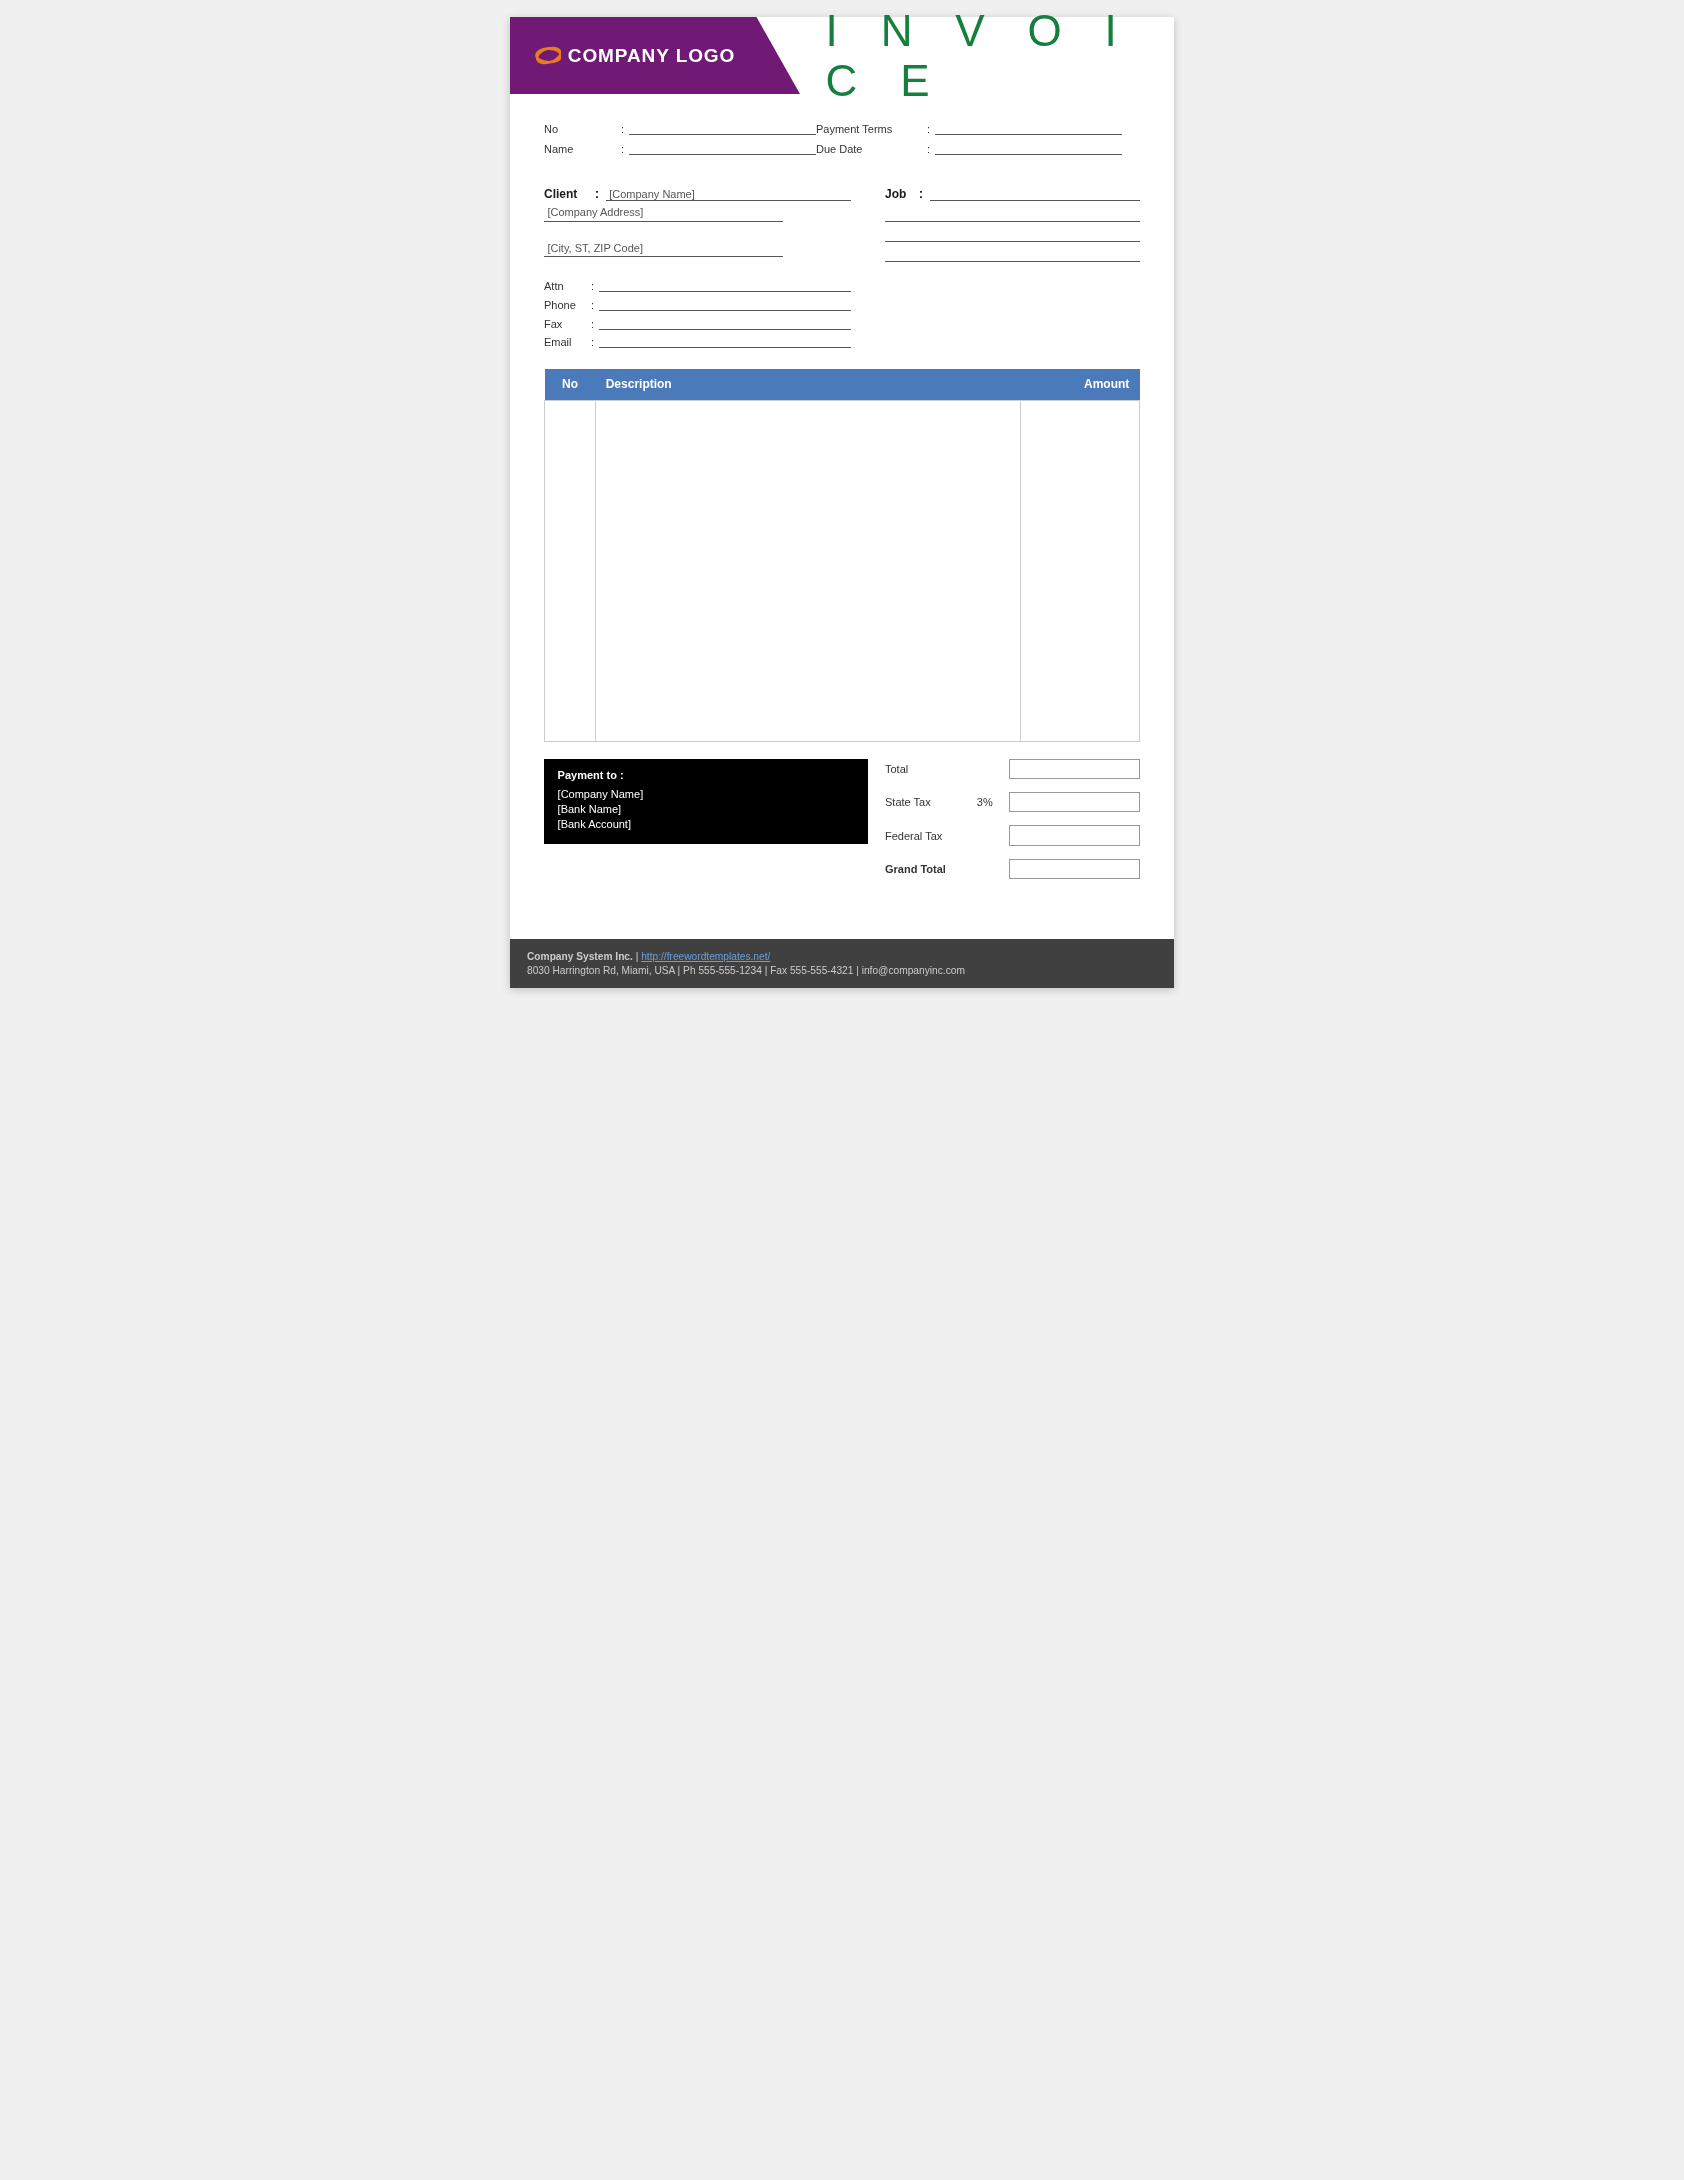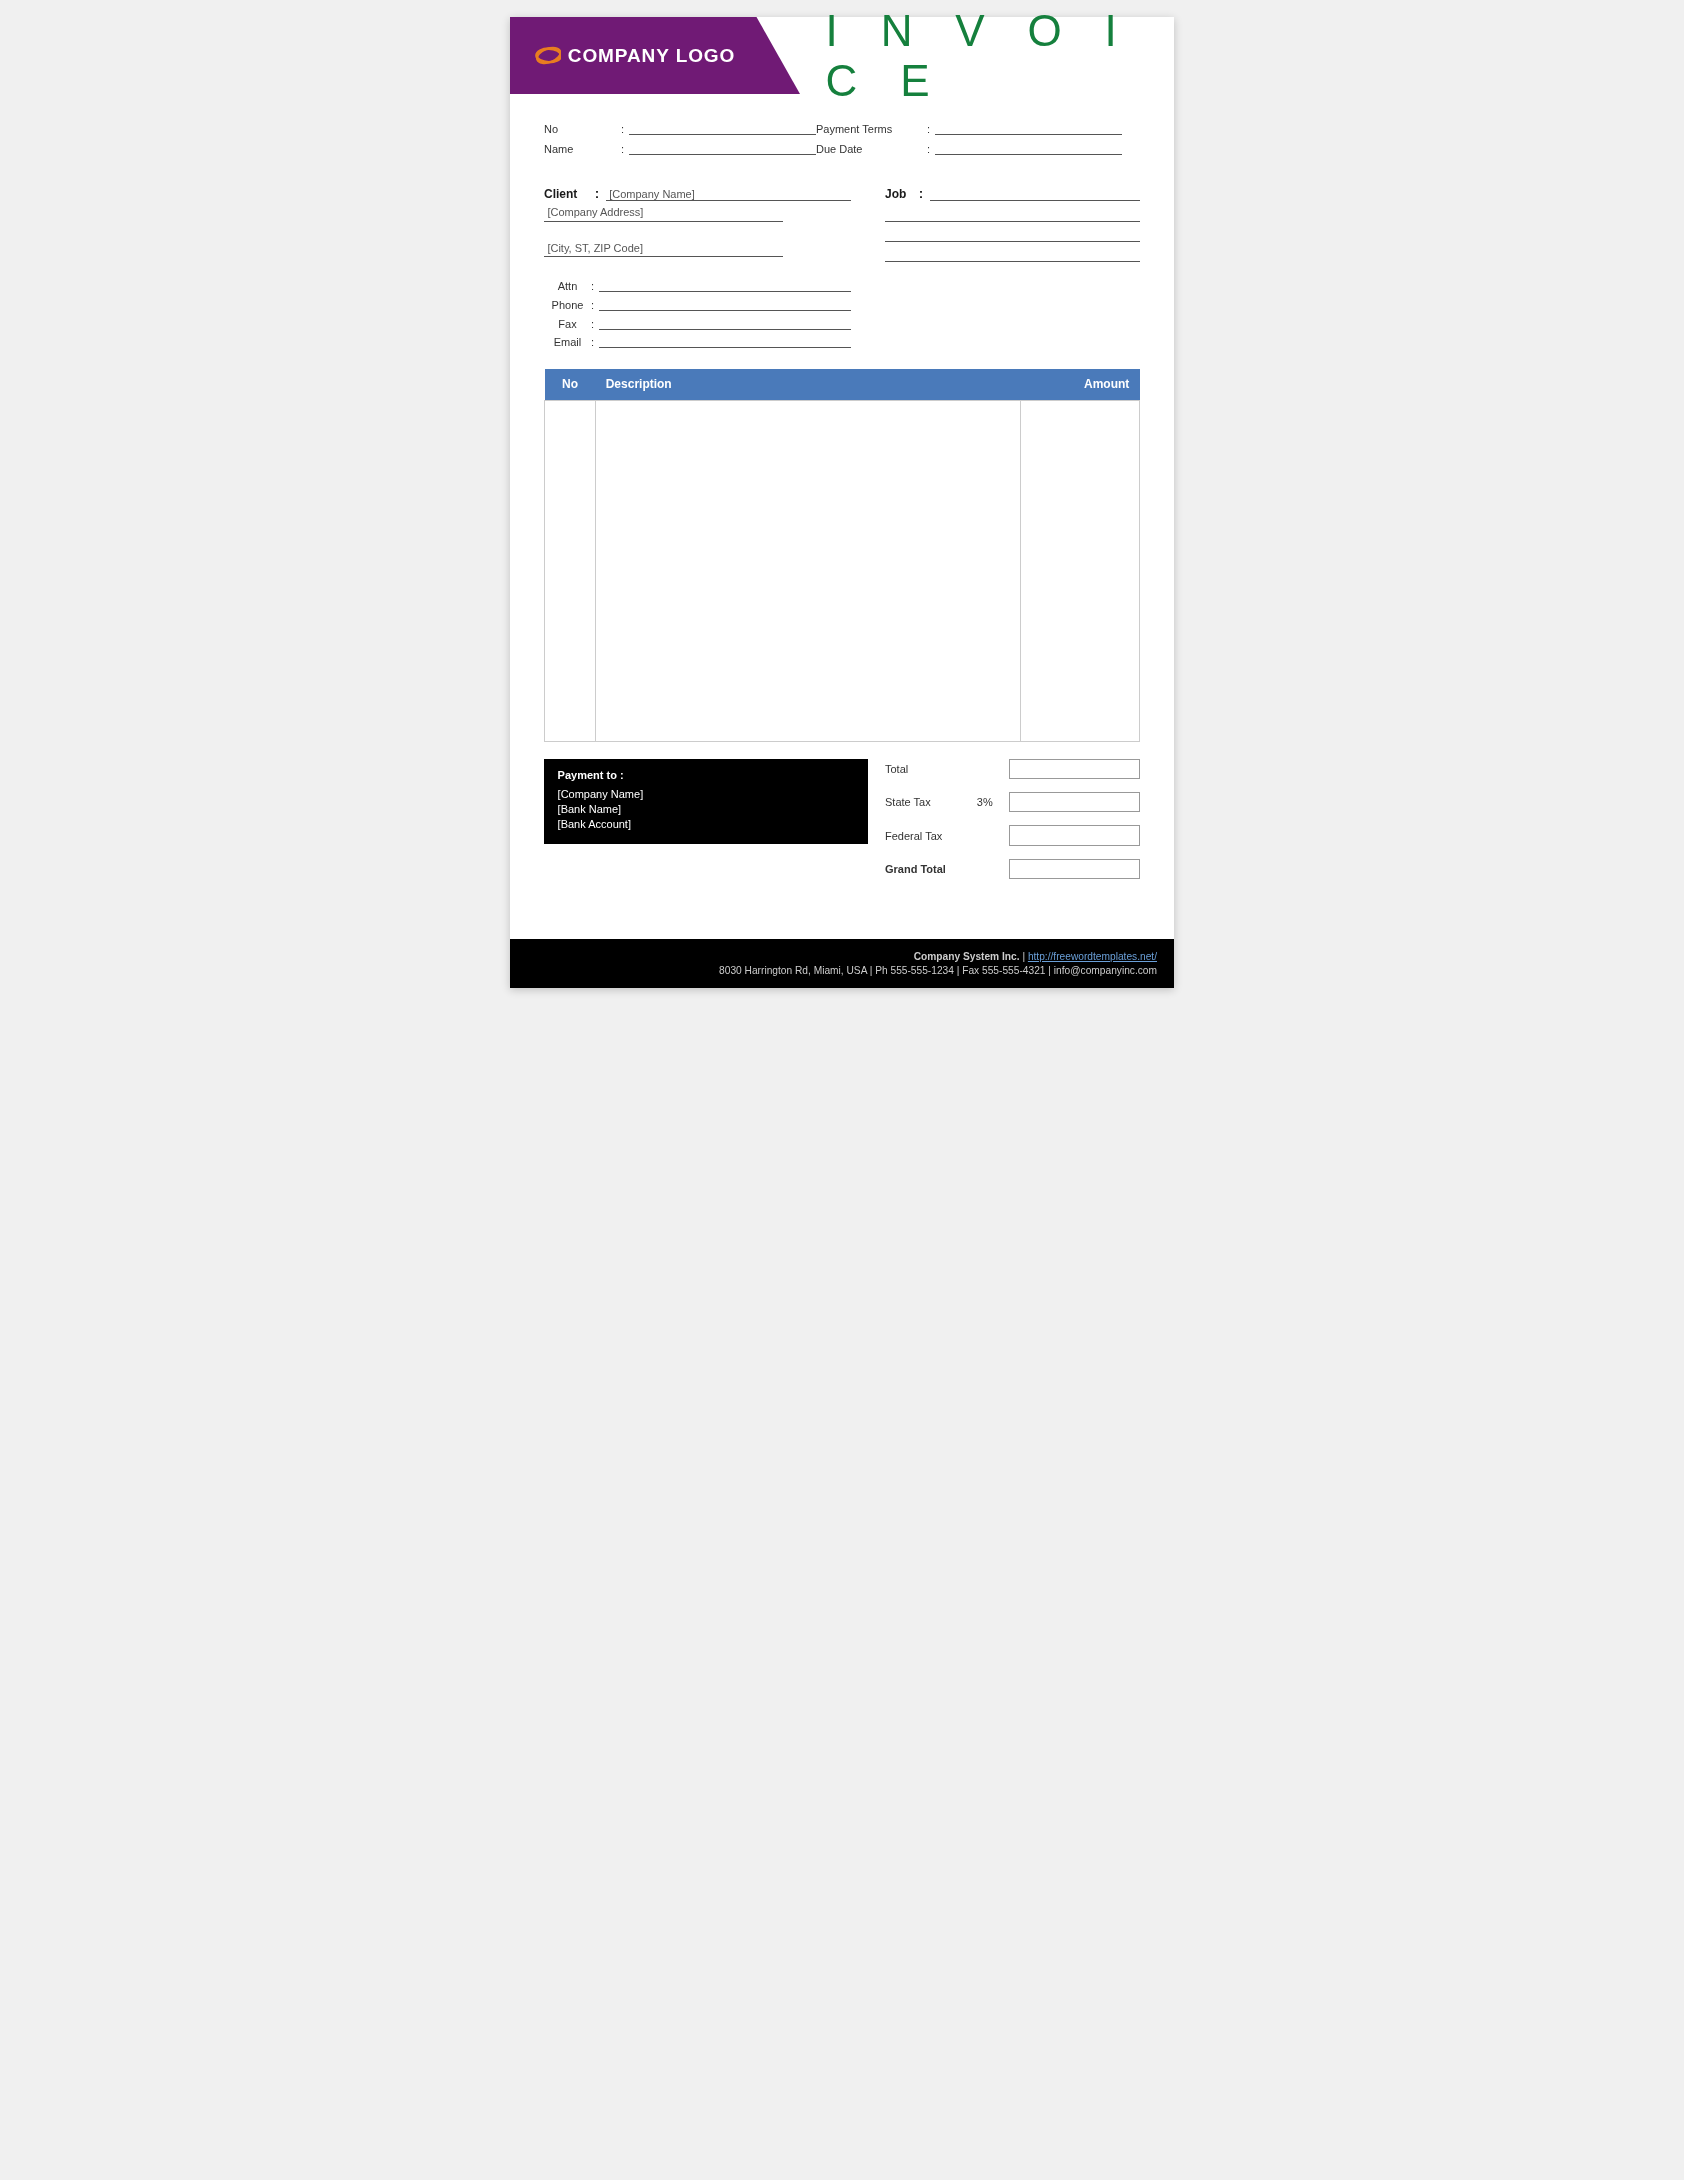--- a/index.html
+++ b/index.html
@@ -152,21 +152,20 @@
       border-bottom: 0.9px solid #555;
       flex: 1;
       height: 15.3px;
     }
 
     .client-field-row {
       display: flex;
       align-items: flex-end;
       margin-bottom: 3.4px;
       margin-left: 0px;
-      text-align: center;
     }
 
     .client-field-label {
       font-size: 11px;
       color: #333;
       width: 47px;
     }
 
     .client-field-colon {
       font-size: 11px;
@@ -336,23 +335,23 @@
 
     .total-box {
       border: 0.9px solid #999;
       height: 20.4px;
       flex: 1;
       background: #fff;
     }
 
     
     .page-footer {
-      background: #000000;
+      background: #404040;
       color: #ccc;
-      text-align: right;
+      text-align: left;
       padding: 12px 17px;
       font-size: 10.2px;
       margin-top: 25.6px;
     }
 
     .page-footer a {
       color: #6a9fd8;
       text-decoration: underline;
     }
 

